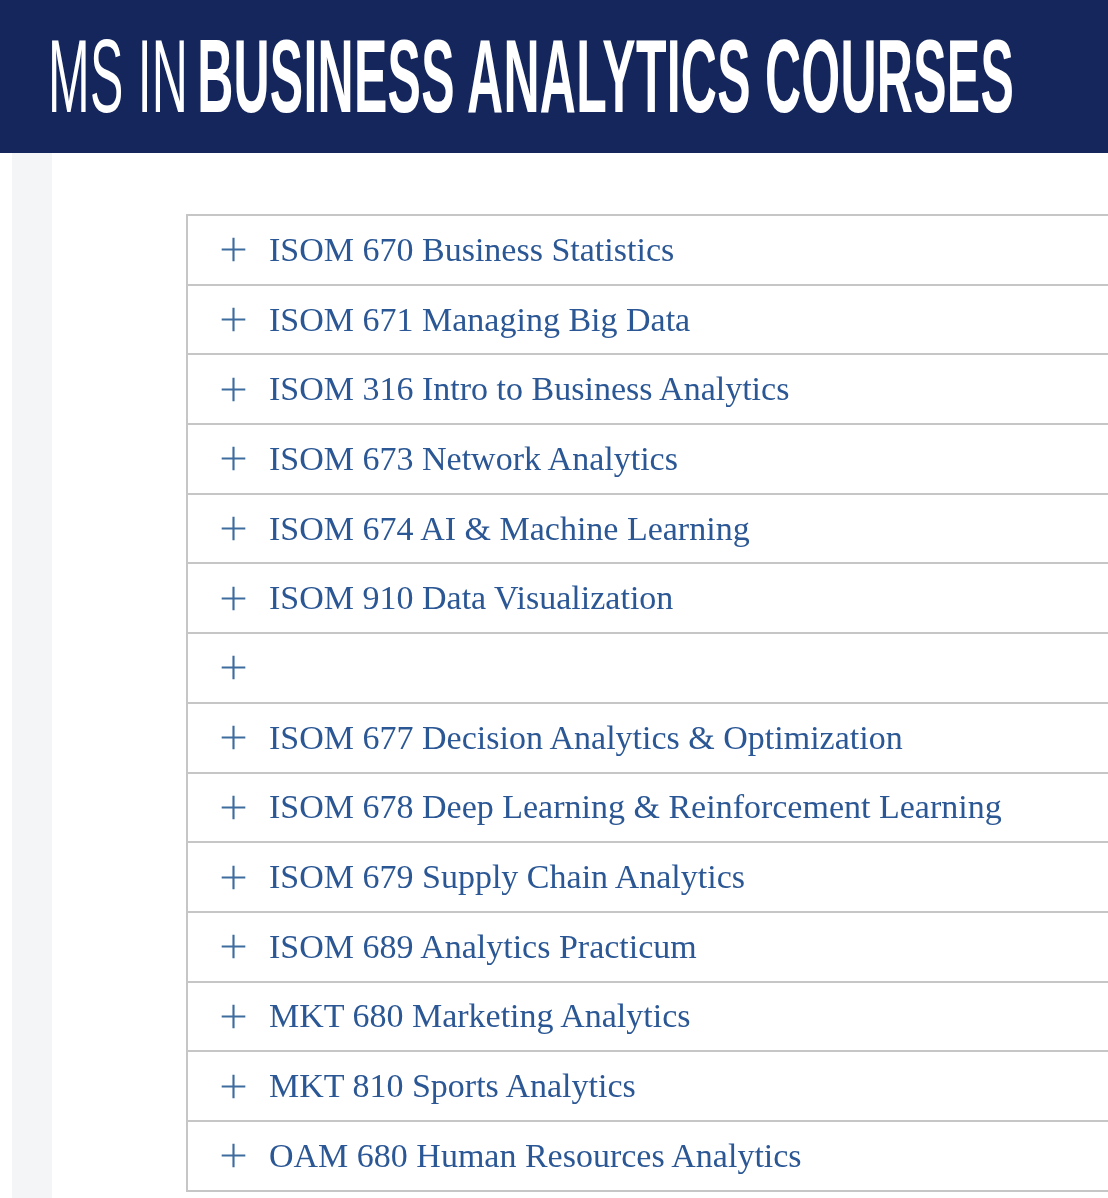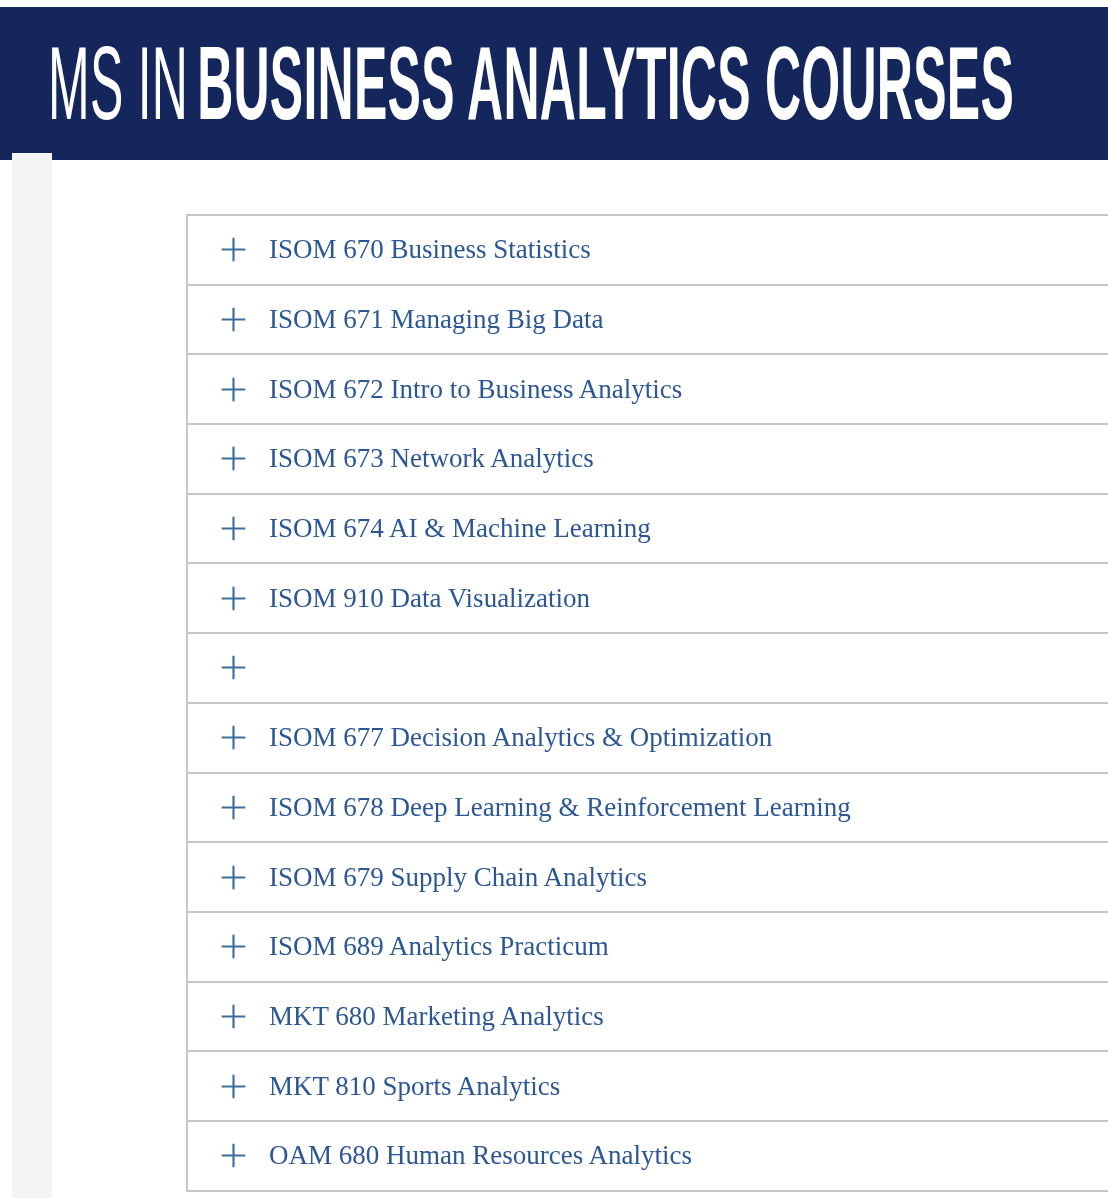--- a/index.html
+++ b/index.html
@@ -7,21 +7,21 @@
   body {
     position: relative;
     background: #ffffff;
     overflow: hidden;
     font-family: "Liberation Sans", sans-serif;
   }
 
   
   .banner {
     position: absolute;
-    left: 0; top: 7px;
+    left: 0; top: 0;
     width: 1108px; height: 153px;
     background: #14265c;
     overflow: hidden;
   }
   .banner h1 {
     position: absolute;
     left: 48px; top: 0;
     height: 153px;
     line-height: 153px;
     white-space: nowrap;
@@ -66,21 +66,21 @@
   }
   .acc-row .plus {
     width: 27px; height: 27px;
     flex: 0 0 27px;
     color: #3e6c9e;
     display: block;
   }
   .acc-row .label {
     margin-left: 22px;
     font-family: "Liberation Serif", serif;
-    font-size: 27px;
+    font-size: 34px;
     color: #2b5795;
     line-height: 1;
     white-space: nowrap;
   }
 </style>
 </head>
 <body>
 
 <header class="banner">
   <h1><span>MS IN</span><span class="title-emph">BUSINESS ANALYTICS COURSES</span></h1>
@@ -101,21 +101,21 @@
     <svg class="plus" viewBox="0 0 24 24" fill="none" stroke="currentColor" stroke-width="1.9">
         <path d="M12 1.5 V22.5 M1.5 12 H22.5"></path>
       </svg>
     <span class="label">ISOM 671 Managing Big Data</span>
   </div>
 
   <div class="acc-row">
     <svg class="plus" viewBox="0 0 24 24" fill="none" stroke="currentColor" stroke-width="1.9">
         <path d="M12 1.5 V22.5 M1.5 12 H22.5"></path>
       </svg>
-    <span class="label">ISOM 672 Intro to Business Analytics</span>
+    <span class="label">ISOM 316 Intro to Business Analytics</span>
   </div>
 
   <div class="acc-row">
     <svg class="plus" viewBox="0 0 24 24" fill="none" stroke="currentColor" stroke-width="1.9">
         <path d="M12 1.5 V22.5 M1.5 12 H22.5"></path>
       </svg>
     <span class="label">ISOM 673 Network Analytics</span>
   </div>
 
   <div class="acc-row">

